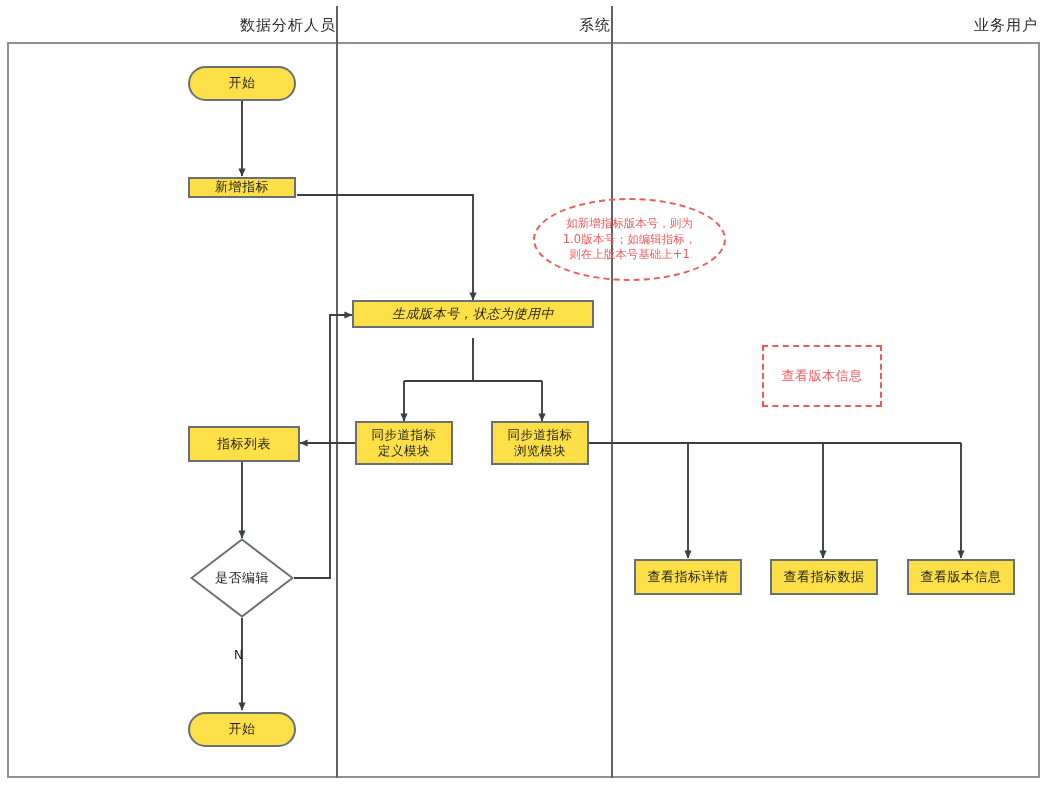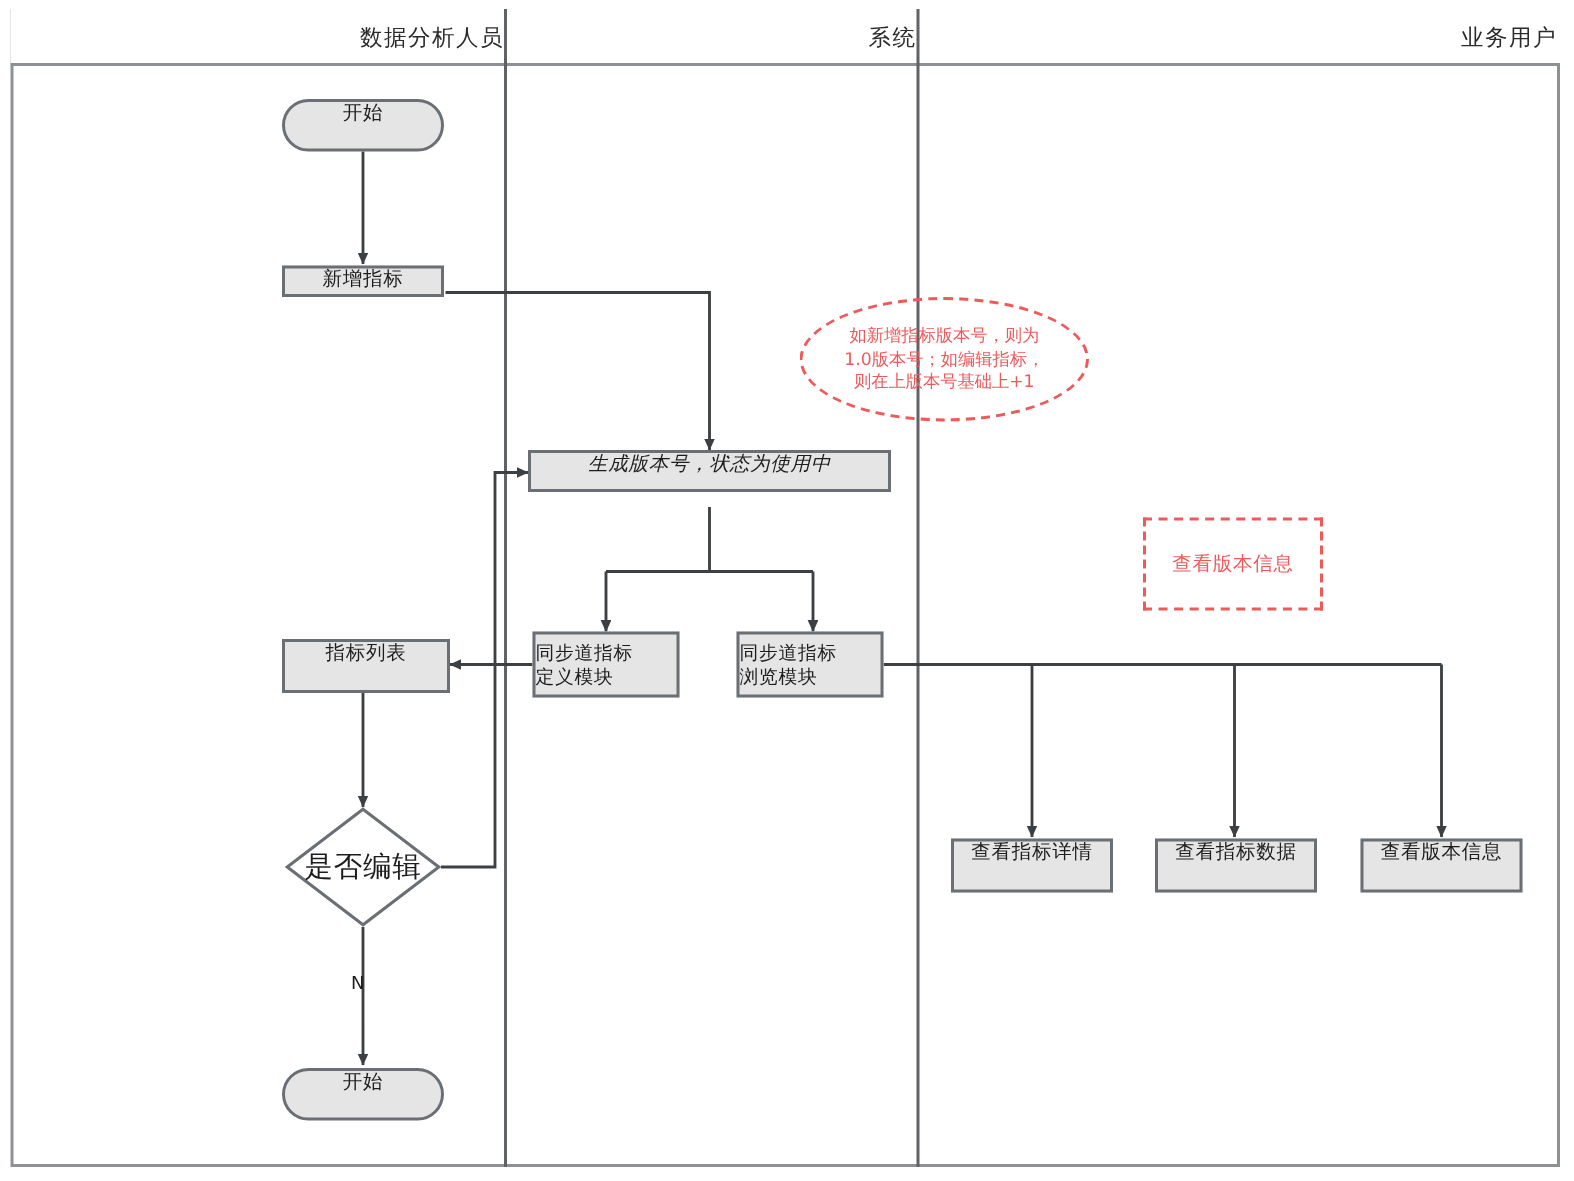--- a/index.html
+++ b/index.html
@@ -63,24 +63,24 @@
   .lane-div {
     position: absolute;
     top: 6px;
     width: 2px;
     background: #5f6368;
   }
   
   .node {
     position: absolute;
     box-sizing: border-box;
-    background: #e5e5e5;
+    background: #fde047;
     border: 2px solid #6a6f75;
     display: flex;
-    align-items: flex-start;
+    align-items: center;
     justify-content: center;
     text-align: center;
     font-size: 13px;
     color: #1d1d1d;
     line-height: 1.25;
     letter-spacing: 0.5px;
   }
   .node.terminator { border-radius: 18px; }
   .node.two-line { font-size: 12.5px; }
 
@@ -92,21 +92,21 @@
     left: 0; top: 0;
     width: 100%; height: 100%;
   }
   .diamond-label {
     position: absolute;
     left: 0; top: 0;
     width: 100%; height: 100%;
     display: flex;
     align-items: center;
     justify-content: center;
-    font-size: 19px;
+    font-size: 13px;
     color: #1d1d1d;
     letter-spacing: 0.5px;
   }
   
   .dashed-group {
     position: absolute;
     box-sizing: border-box;
     border: 2px dashed #ee5a5a;
     background: transparent;
     display: flex;

